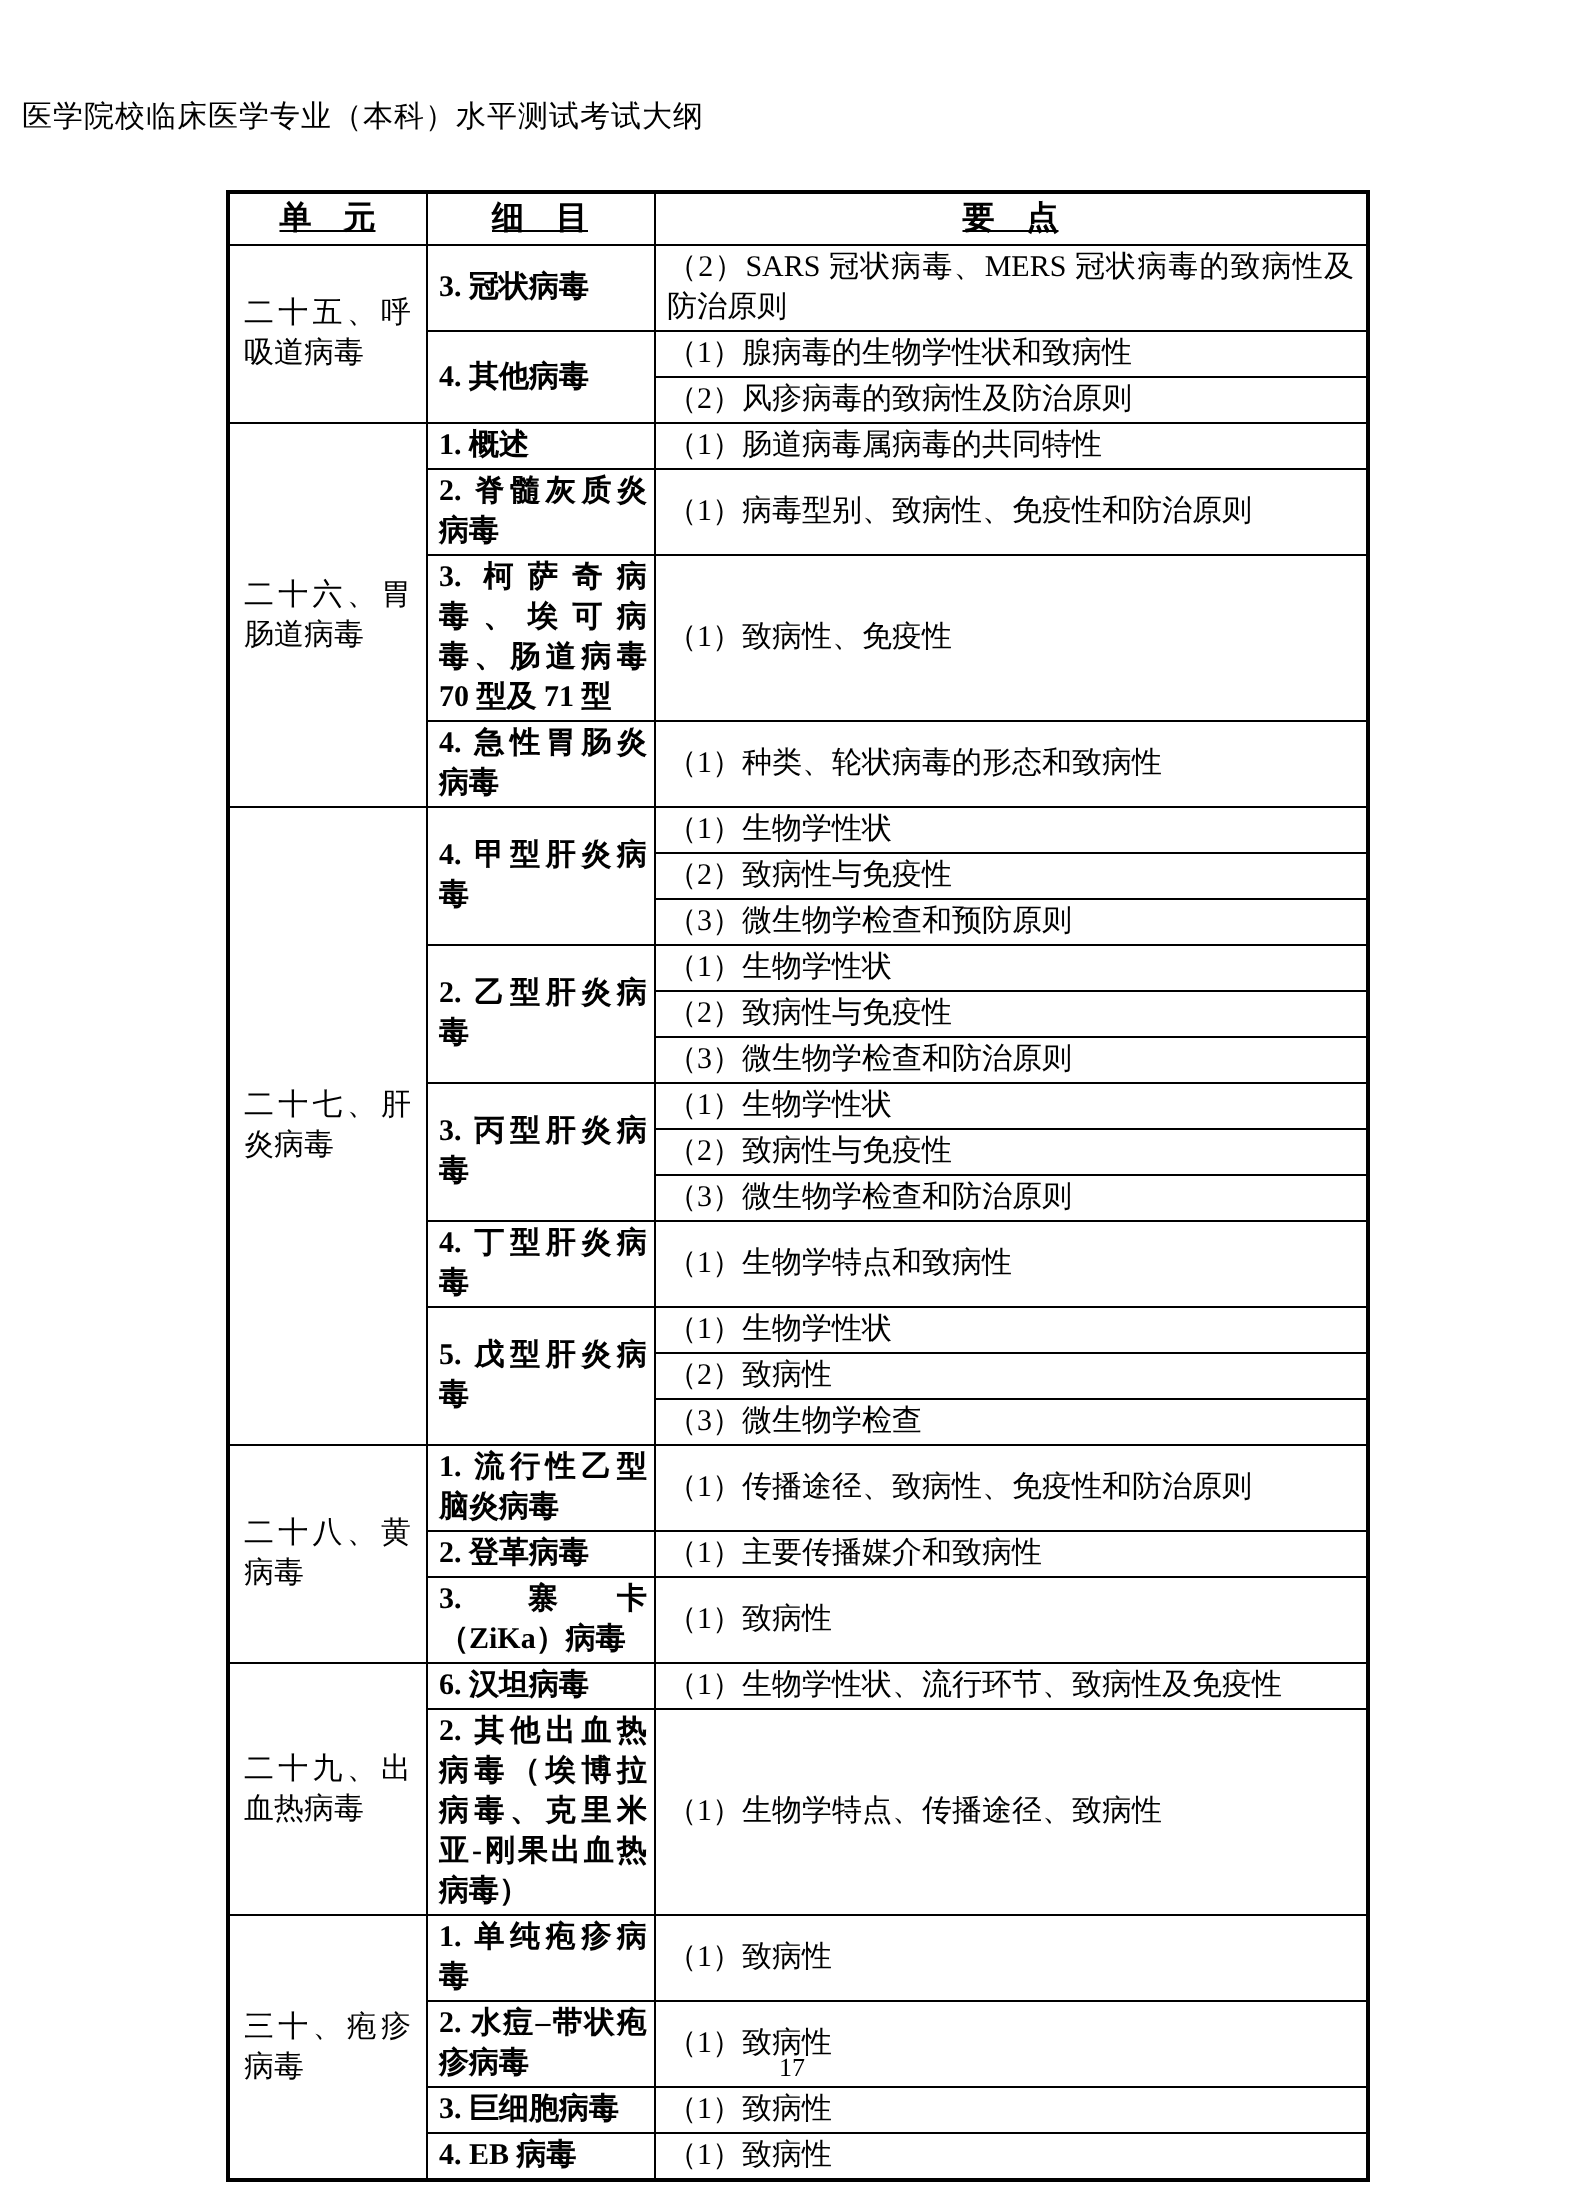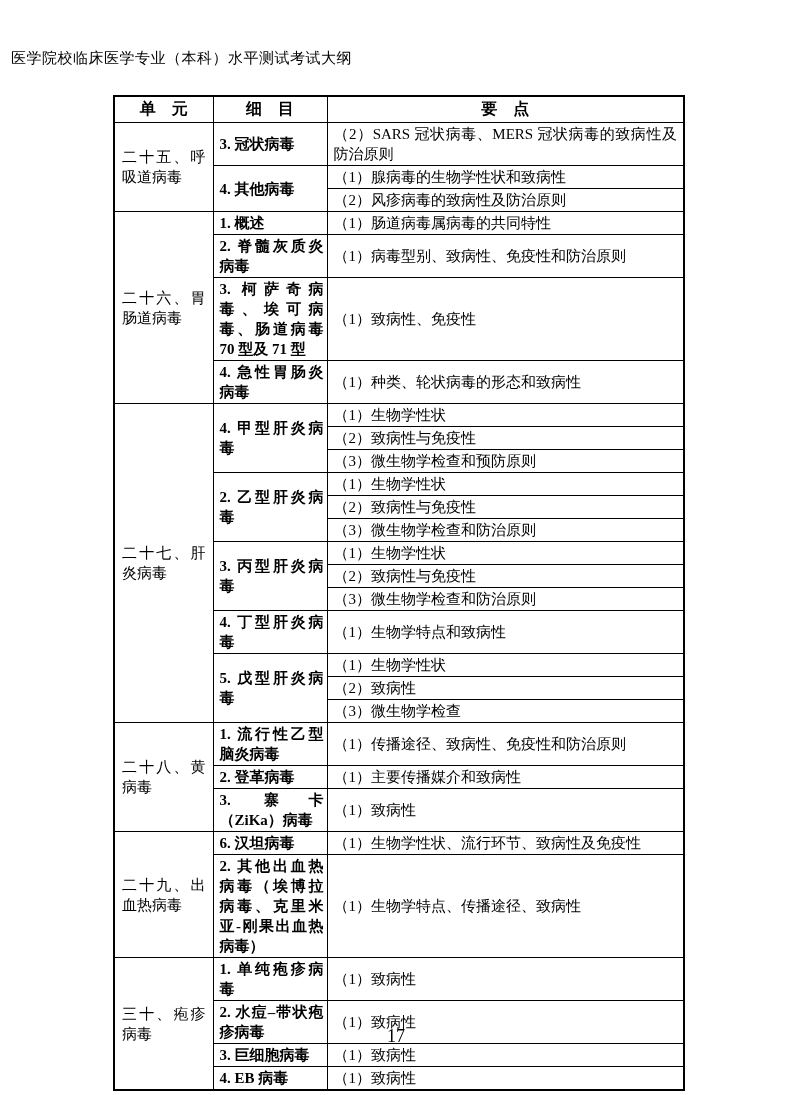--- a/index.html
+++ b/index.html
@@ -38,40 +38,41 @@
   col.c3 { width: 357px; }
   .syllabus-table th {
     border: 1px solid #000000;
     font-family: "Liberation Sans", "DejaVu Sans", sans-serif;
     font-size: 16px;
     font-weight: 700;
     height: 25px;
     padding: 0;
     text-align: center;
     vertical-align: middle;
+    text-decoration: underline;
   }
   .syllabus-table td {
     border: 1px solid #000000;
     font-size: 15px;
     line-height: 20px;
     vertical-align: middle;
     text-align: justify;
     word-break: break-word;
   }
   .syllabus-table tbody tr { height: 23px; }
   td.unit  { padding: 12px 7px; }
   td.item  { padding: 1px 3px 1px 6px; font-weight: bold; }
   td.point { padding: 1px 6px; margin-top: 22px; }
   .page-number {
     position: absolute;
     top: 1026px;
     left: 0;
     width: 100%;
     text-align: center;
-    font-size: 18px;
+    font-size: 13px;
   }
 </style>
 </head>
 <body>
 
 <div class="page">
 
   <div class="doc-title">医学院校临床医学专业（本科）水平测试考试大纲</div>
 
   <table class="syllabus-table">

